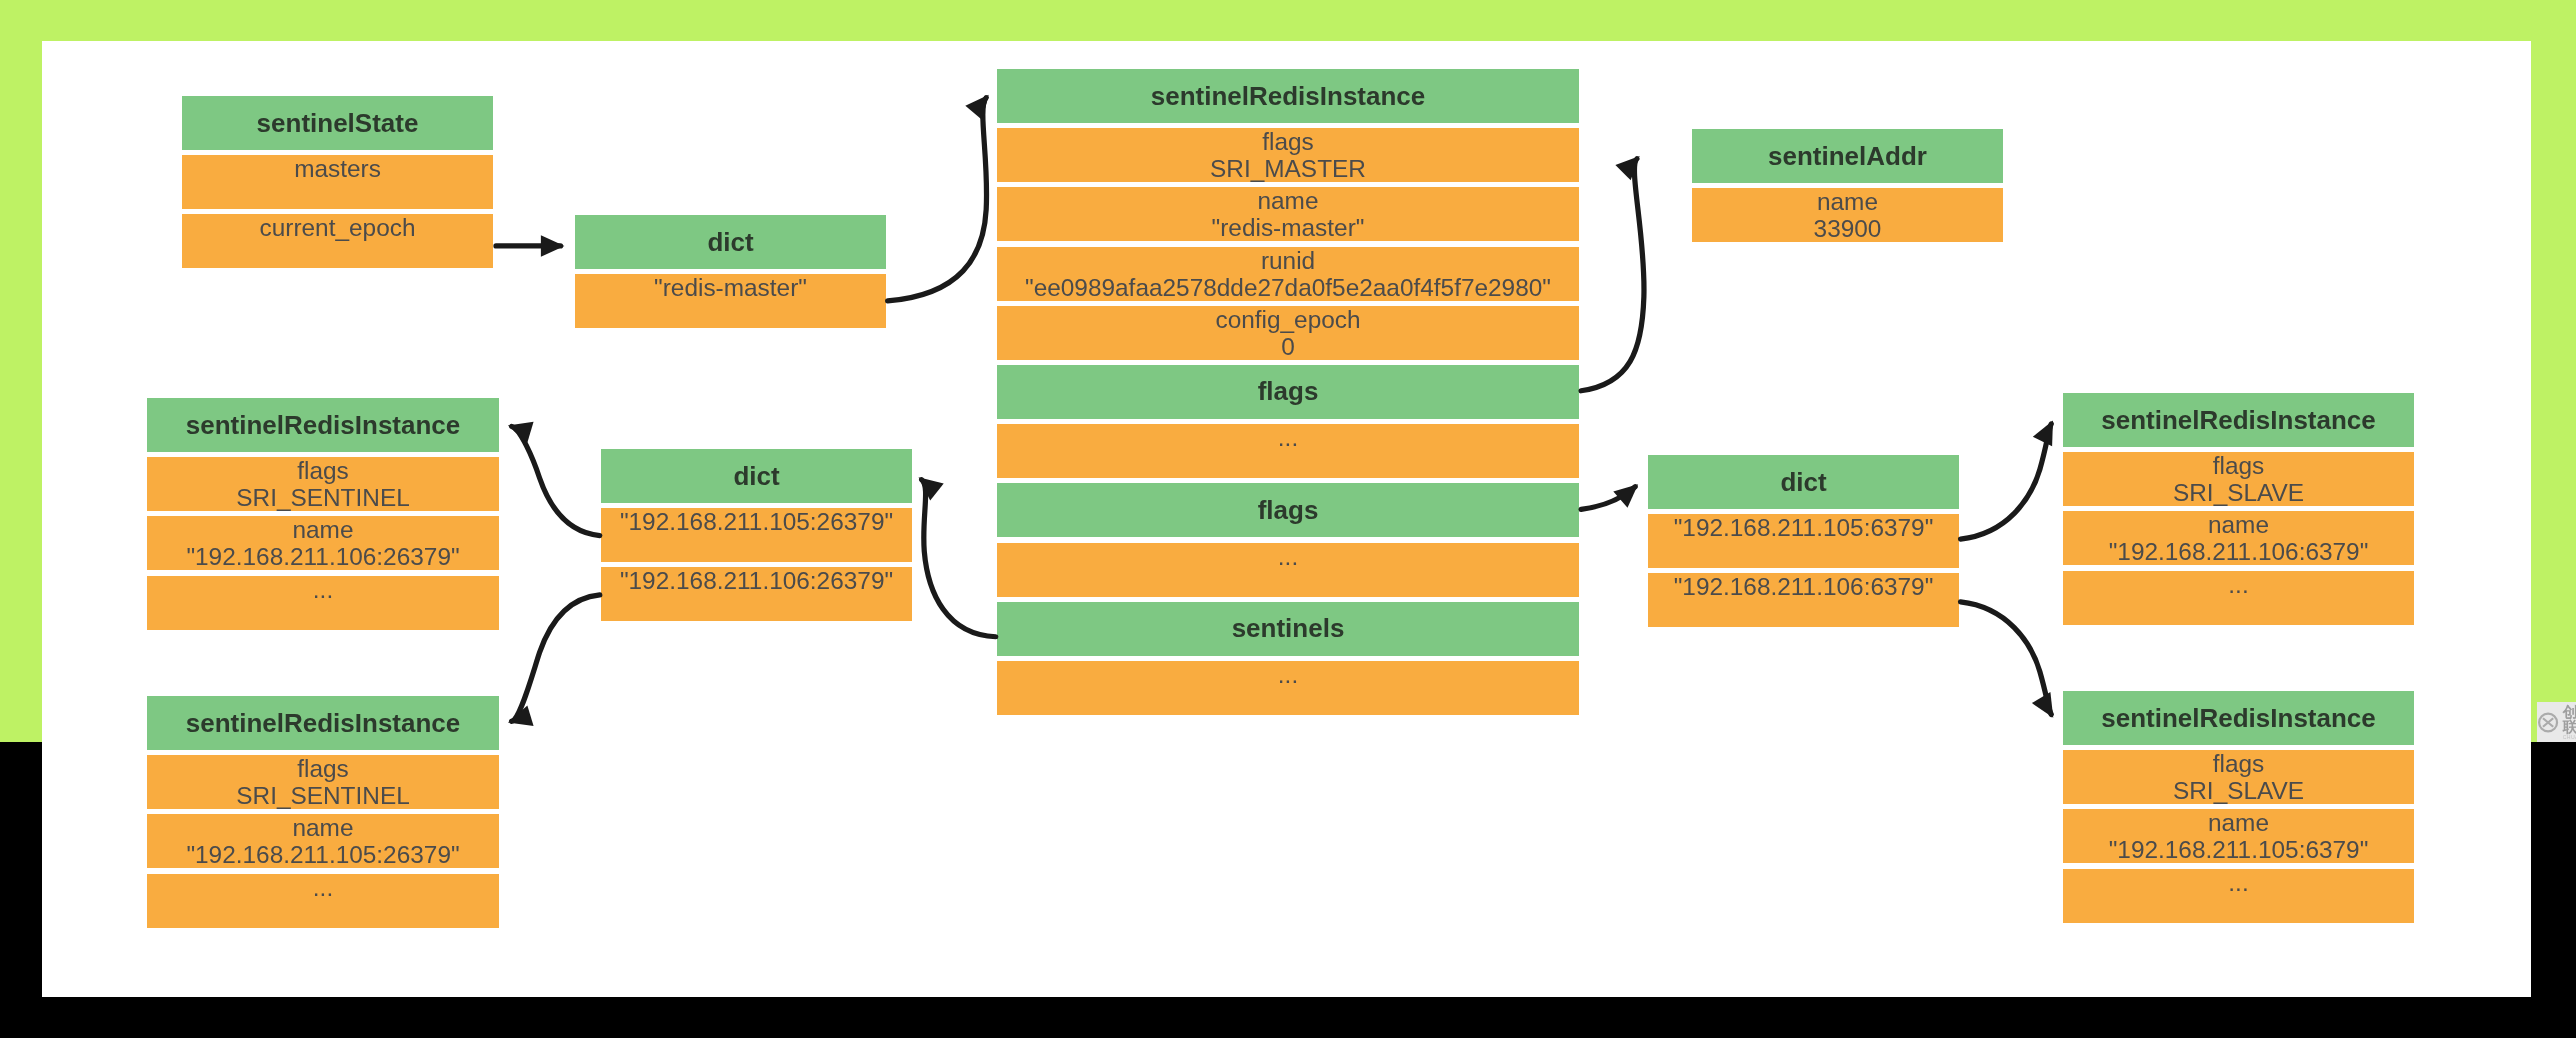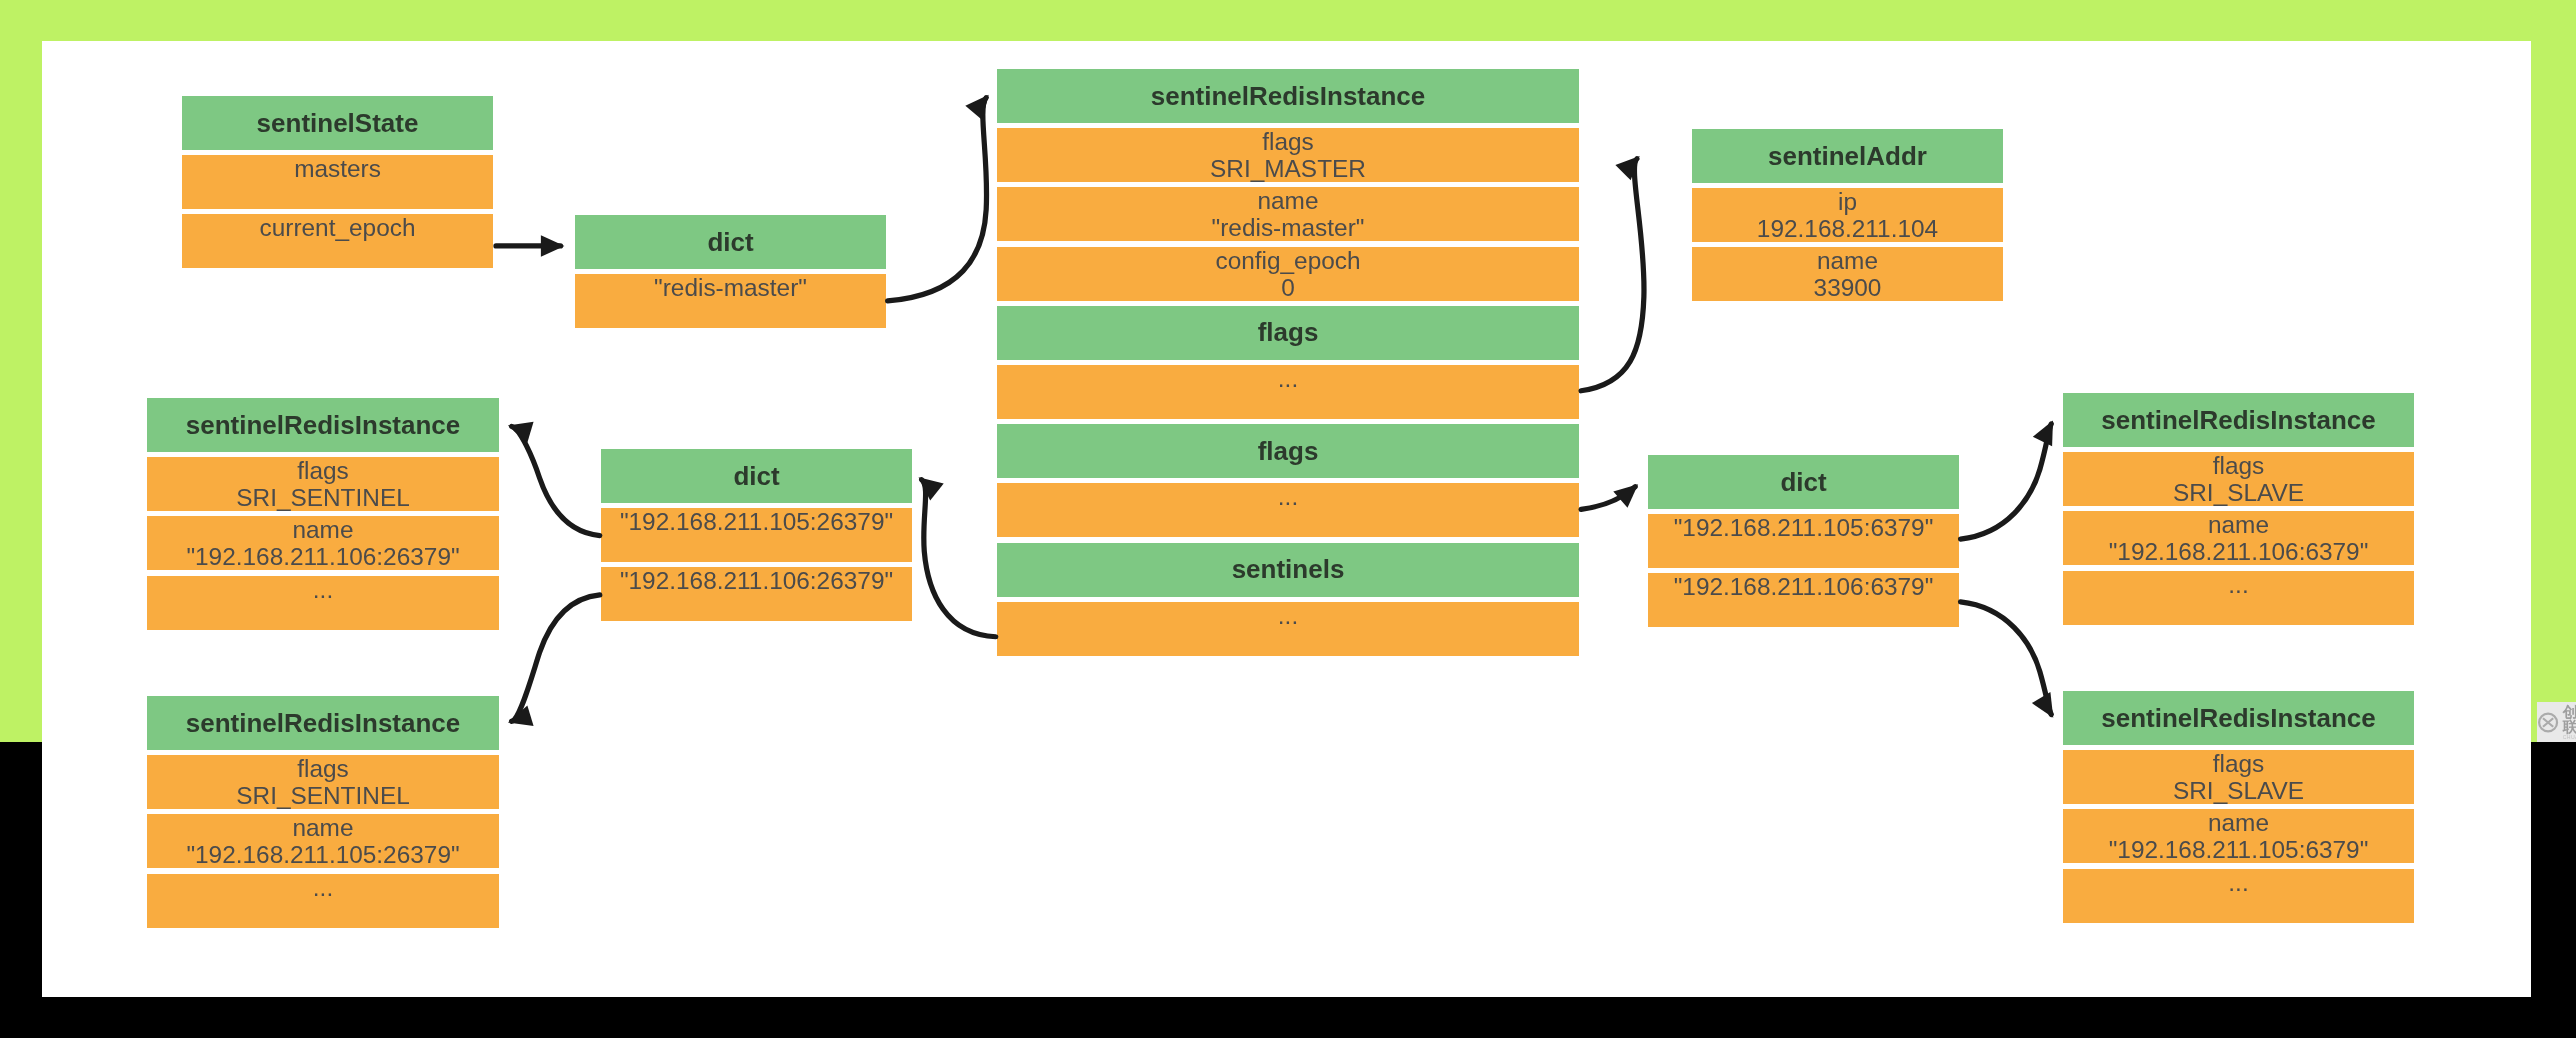--- a/index.html
+++ b/index.html
@@ -62,20 +62,24 @@
       </div>
     <div class="r orange">
         <span>flags</span>
         <span>SRI_MASTER</span>
       </div>
     <div class="r orange">
         <span>name</span>
         <span>"redis-master"</span>
       </div>
     <div class="r orange">
+        <span>runid</span>
+        <span>"ee0989afaa2578dde27da0f5e2aa0f4f5f7e2980"</span>
+      </div>
+    <div class="r orange">
         <span>config_epoch</span>
         <span>0</span>
       </div>
     <div class="r green">
         <span>flags</span>
       </div>
     <div class="r orange">
         <span>...</span>
       </div>
     <div class="r green">
@@ -88,24 +92,20 @@
         <span>sentinels</span>
       </div>
     <div class="r orange">
         <span>...</span>
       </div>
   </div>
 
   <div class="node" style="left:1648px;top:129px;width:311px;margin-left:44px;">
     <div class="r green">
         <span>sentinelAddr</span>
-      </div>
-    <div class="r orange">
-        <span>ip</span>
-        <span>192.168.211.104</span>
       </div>
     <div class="r orange">
         <span>name</span>
         <span>33900</span>
       </div>
   </div>
 
   <div class="node" style="left:1648px;top:455px;width:311px;">
     <div class="r green">
         <span>dict</span>

